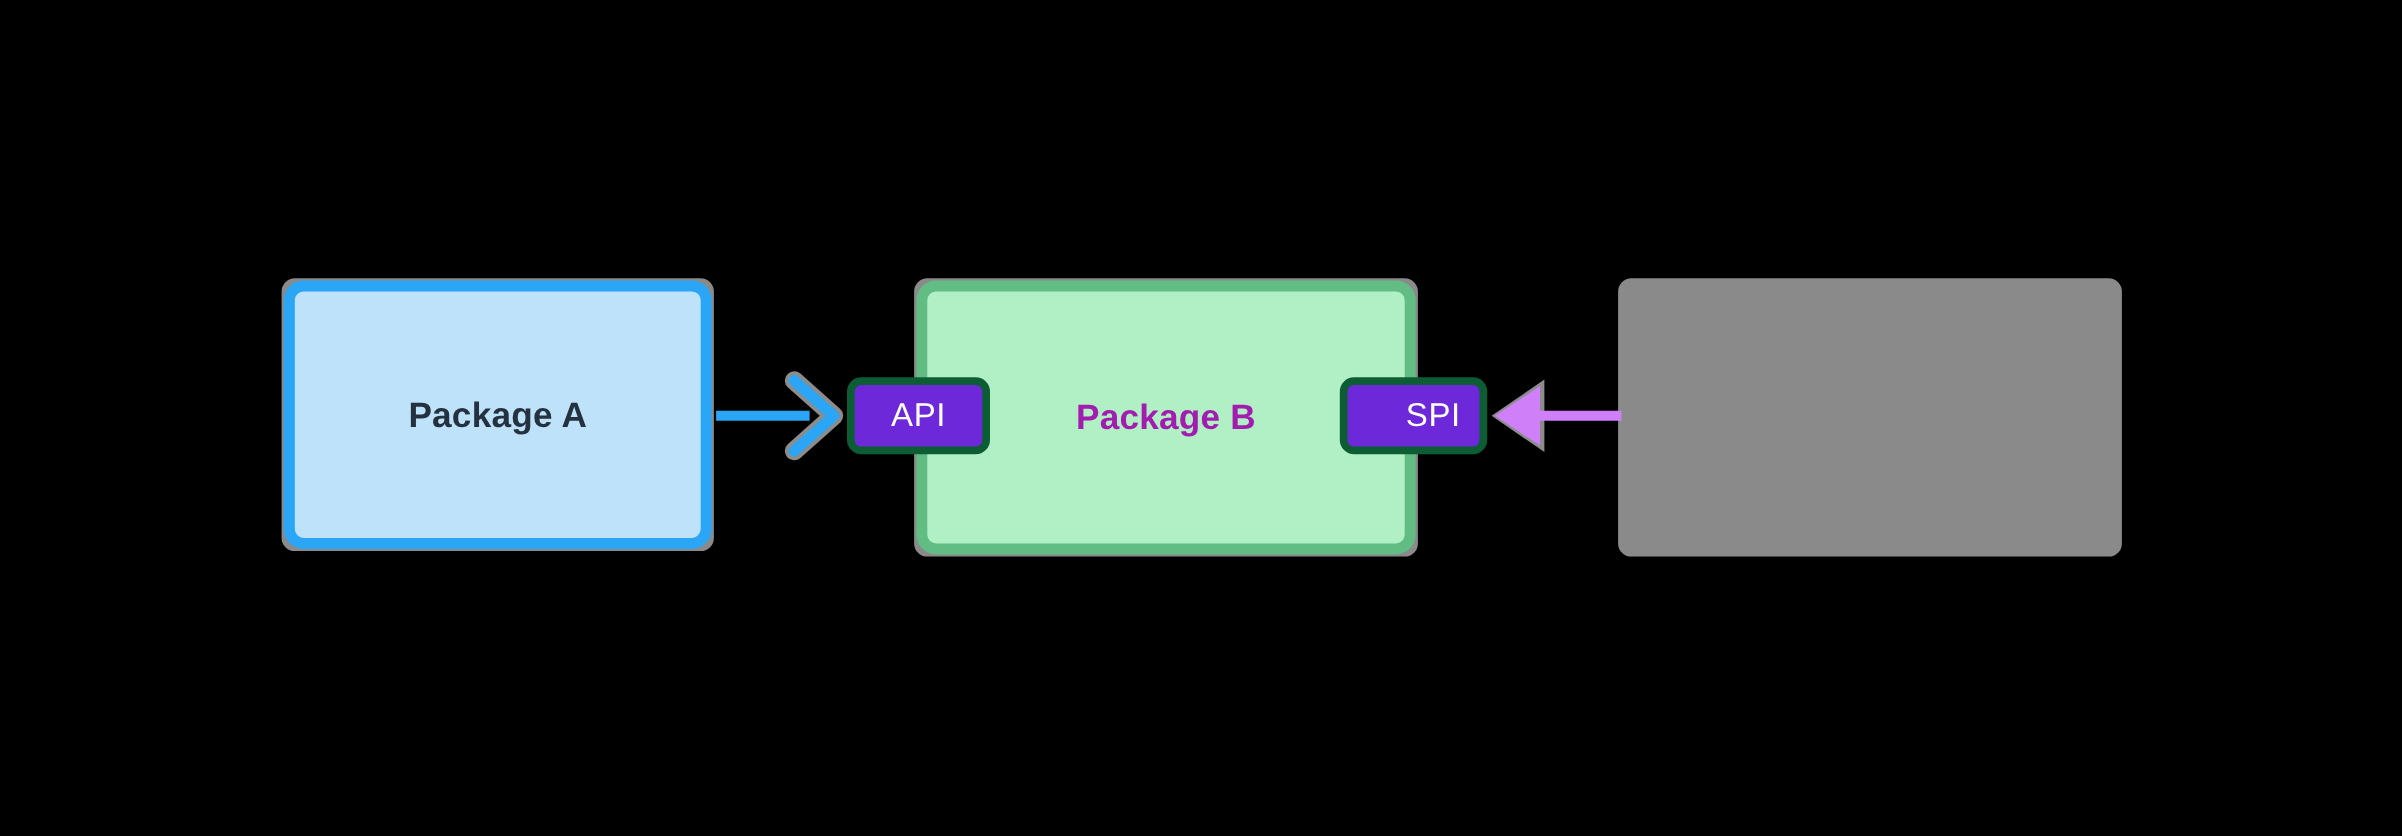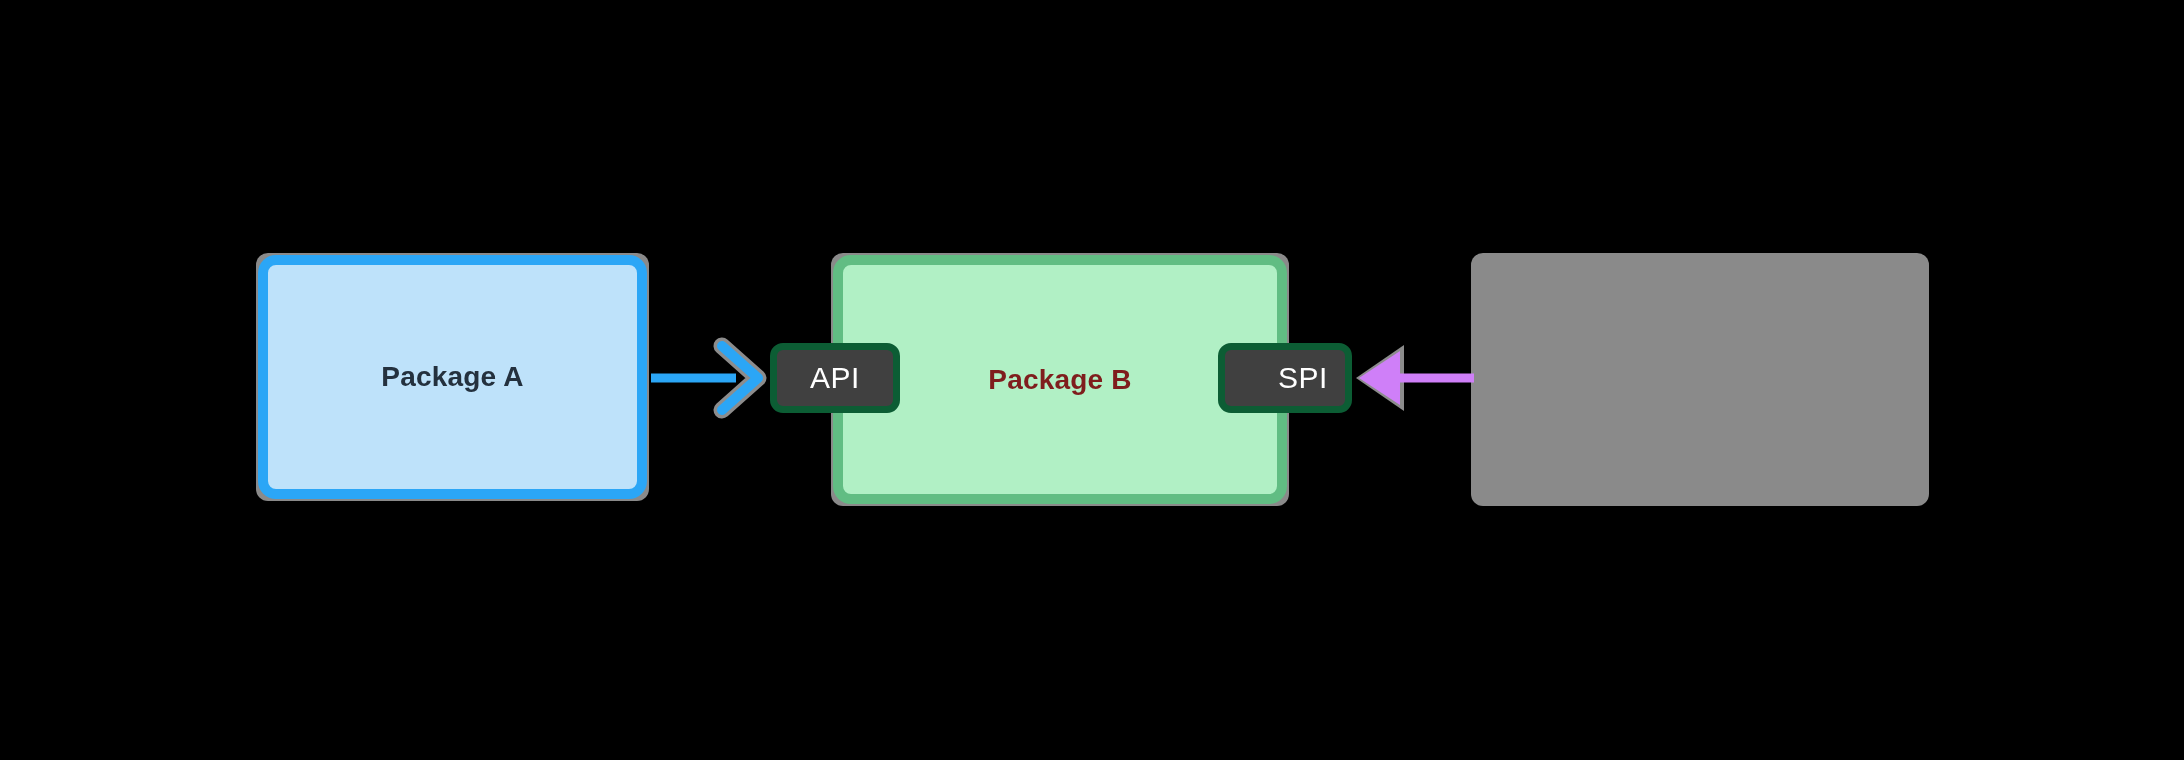--- a/index.html
+++ b/index.html
@@ -27,41 +27,41 @@
     box-sizing: border-box;
     border-radius: 18px;
     border-style: solid;
     border-width: 10px;
     display: flex;
     align-items: center;
     justify-content: center;
     z-index: 2;
   }
   .node-label {
-    font-size: 28px;
+    font-size: 32px;
     font-weight: 700;
     letter-spacing: 0.2px;
   }
   .node-a { left: 258px; top: 255px; width: 389px; height: 244px;
             background: #BEE2FA; border-color: #2BA6F6; color: #24313E; }
   .node-b { left: 833px; top: 255px; width: 454px; height: 249px;
-            background: #B1F0C5; border-color: #61BD83; color: #7f1d1d; }
+            background: #B1F0C5; border-color: #61BD83; color: #a21caf; }
   .node-c { left: 1473px; top: 255px; width: 454px; height: 249px;
             background: #E5CDF8; border-color: #C95EF1; color: #312A3B; }
 
   .arrow { position: absolute; z-index: 4; display: block; }
   .arrow-blue   { left: 648px;  top: 330px; width: 122px; height: 96px; }
   .arrow-purple { left: 1356px; top: 330px; width: 120px; height: 96px; }
 
   .badge {
     position: absolute;
     box-sizing: border-box;
     border: 7px solid #0C5D34;
     border-radius: 13px;
-    background: #404040;
+    background: #6d28d9;
     color: #FFFFFF;
     display: flex;
     align-items: center;
     justify-content: center;
     font-size: 30px;
     font-weight: 500;
     letter-spacing: 0.5px;
     z-index: 5;
   }
   .badge-api { left: 770px;  top: 343px; width: 130px; height: 70px; }

